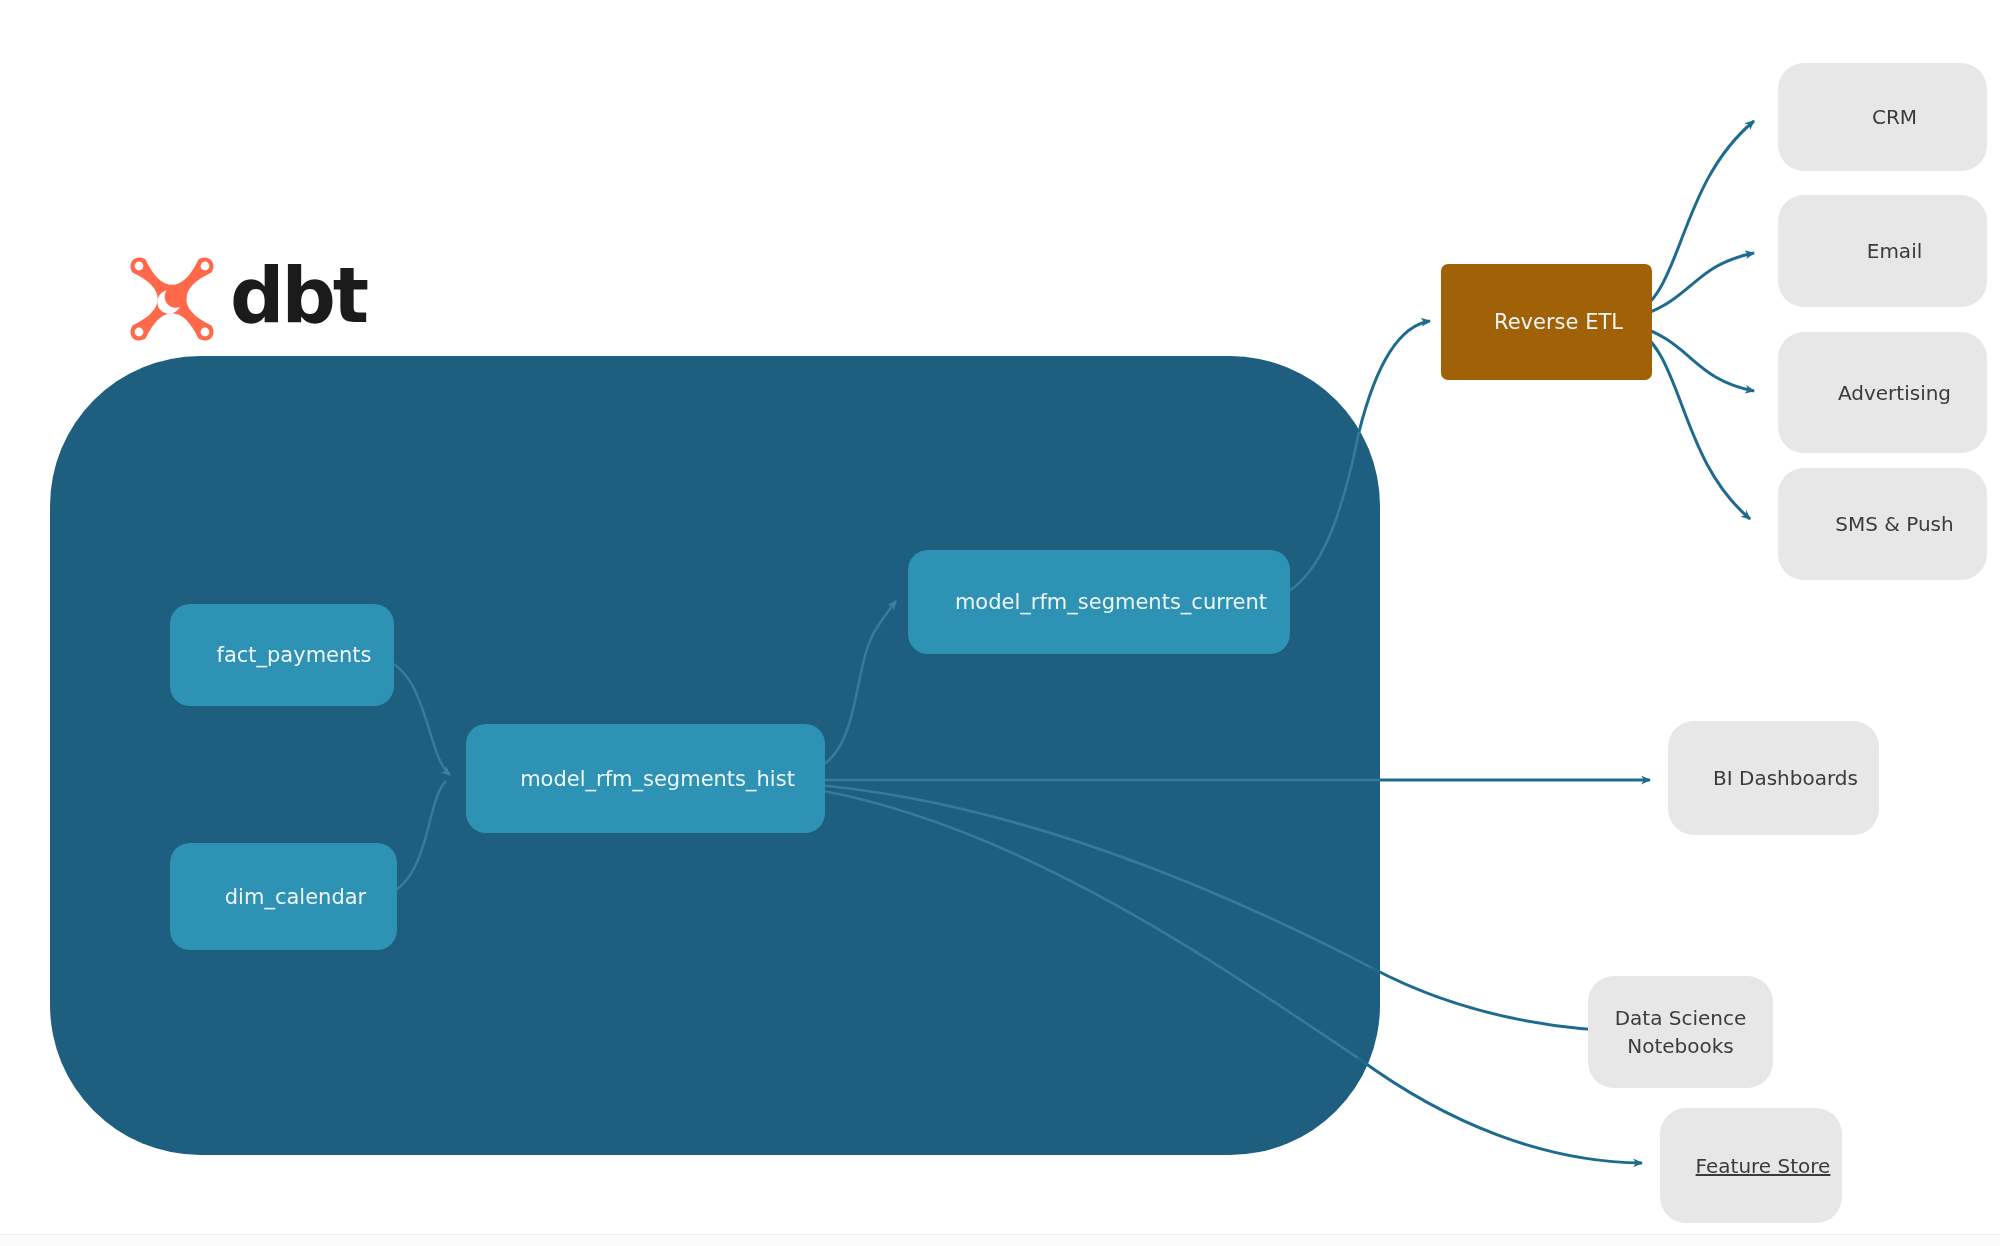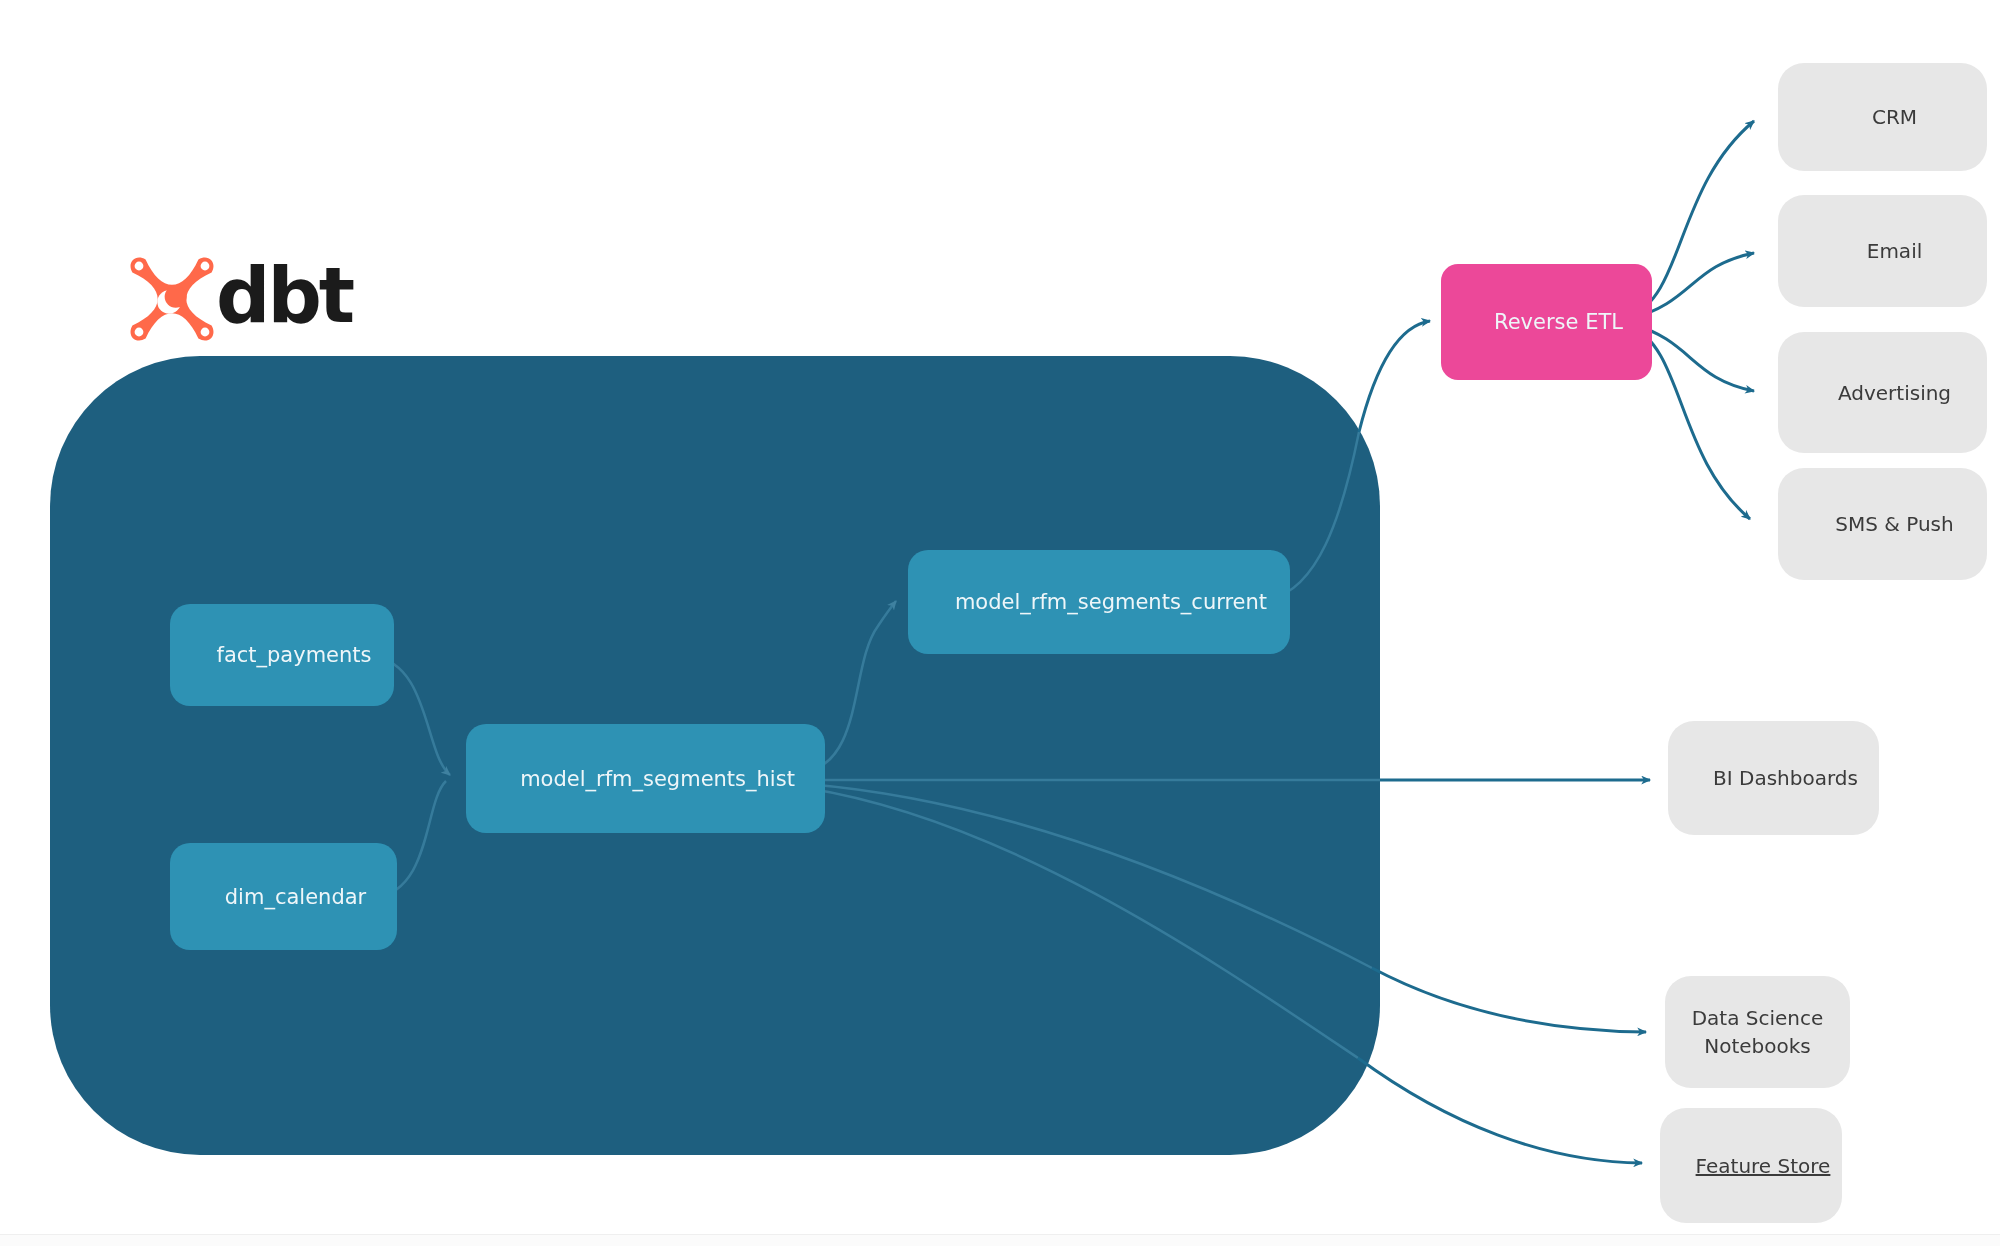--- a/index.html
+++ b/index.html
@@ -1,45 +1,45 @@
 <!DOCTYPE html>
 <html><head>
 <meta charset="utf-8">
 <style>
   html,body{margin:0;padding:0;background:#ffffff;}
   body{font-family:"DejaVu Sans","Liberation Sans",sans-serif;}
   #stage{position:relative;width:2000px;height:1246px;background:#ffffff;overflow:hidden;}
 
   
-  .logo{position:absolute;left:128px;top:255px;display:flex;align-items:center;}
+  .logo{position:absolute;left:128px;top:255px;display:flex;align-items:center;gap:14px;}
   .logo svg{width:88px;height:88px;display:block;}
   .logo .wordmark{font-size:76px;font-weight:bold;color:#1b1b1b;letter-spacing:-3px;line-height:1;padding-bottom:6px;}
 
   
   .container-box{position:absolute;left:50px;top:356px;width:1330px;height:799px;
     background:#1e5f7f;border-radius:150px;}
 
   
   .node{position:absolute;display:flex;align-items:center;justify-content:center;
     text-align:center;border-radius:20px;color:#eef6f9;font-size:21px;padding-left:24px;}
   .node.model{background:#2e92b4;}
-  .node.green{background:#ec4899;border-radius:17px;}
+  .node.green{background:#a16207;border-radius:7px;}
   .node.gray{background:#e7e7e7;color:#3b3b3b;border-radius:26px;font-size:20px;line-height:1.4;}
 
   .n-fact{left:170px;top:604px;width:200px;height:102px;}
   .n-dim{left:170px;top:843px;width:203px;height:107px;}
   .n-hist{left:466px;top:724px;width:335px;height:109px;}
   .n-current{left:908px;top:550px;width:358px;height:104px;}
   .n-retl{left:1441px;top:264px;width:187px;height:116px;}
   .n-crm{left:1778px;top:63px;width:185px;height:108px;}
   .n-email{left:1778px;top:195px;width:185px;height:112px;}
   .n-adv{left:1778px;top:332px;width:185px;height:121px;}
   .n-sms{left:1778px;top:468px;width:185px;height:112px;}
   .n-bi{left:1668px;top:721px;width:187px;height:114px;}
-  .n-ds{left:1665px;top:976px;width:185px;height:112px;padding:16px 18px;box-sizing:border-box;}
+  .n-ds{left:1588px;top:976px;width:185px;height:112px;padding:16px 18px;box-sizing:border-box;}
   .n-fs{left:1660px;top:1108px;width:158px;height:115px;text-decoration:underline;}
 
   .edges{position:absolute;left:0;top:0;width:2000px;height:1246px;pointer-events:none;}
 
   .bottom-band{position:absolute;left:0;bottom:0;width:2000px;height:11px;
     background:#fbfbfb;border-top:1px solid #efefef;}
 </style>
 </head>
 <body>
 

